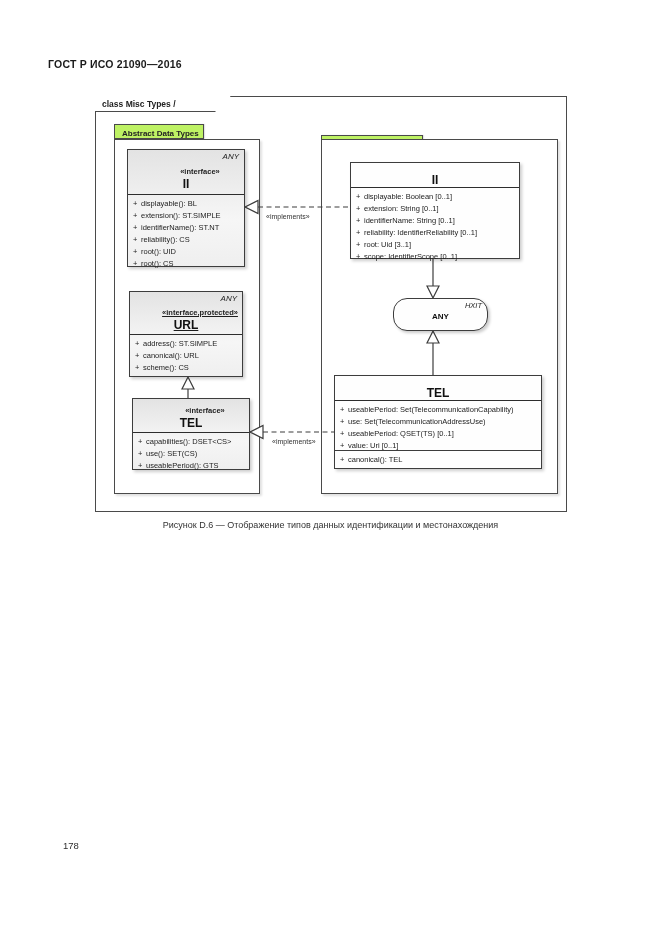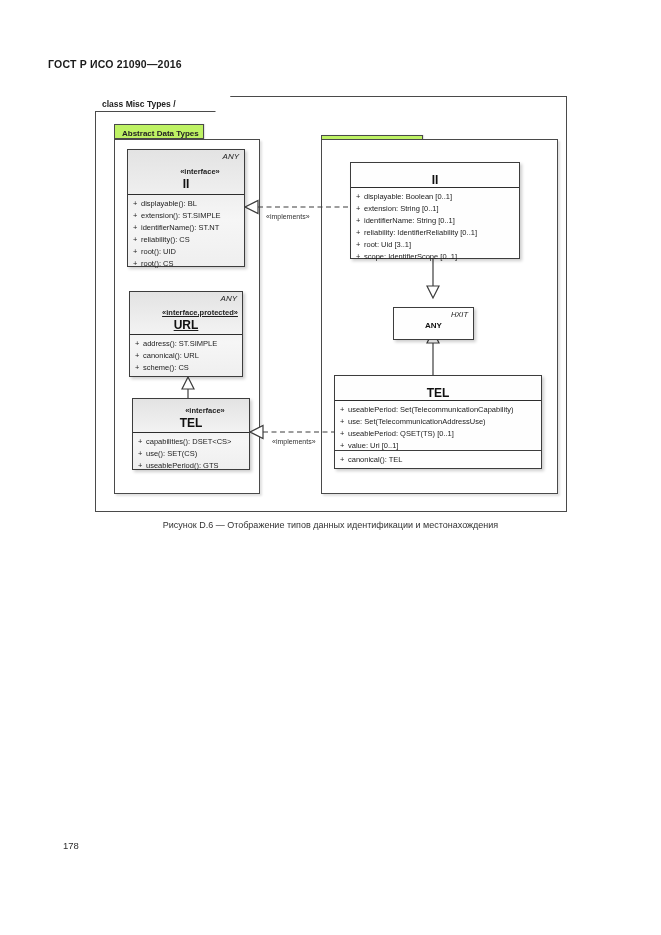--- a/index.html
+++ b/index.html
@@ -191,21 +191,21 @@
             <span class="vis">+</span>
             <span class="atext">root: Uid [3..1]</span>
           </div>
         <div class="row">
             <span class="vis">+</span>
             <span class="atext">scope: IdentifierScope [0..1]</span>
           </div>
       </div>
     </div>
 
-    <div class="cls" style="left:297px;top:210px;width:81px;height:33px;border-radius:0;">
+    <div class="cls" style="left:297px;top:201px;width:95px;height:33px;border-radius:14px;">
       <div class="corner" style="font-size:7.5px;">HXIT</div>
       <div class="any-name">ANY</div>
     </div>
 
     <div class="cls" style="left:238px;top:278px;width:208px;height:94px;">
       <div class="hdr" style="height:25px;padding-top:9px;">
         <div class="cname">TEL</div>
       </div>
       <div class="attrs" style="height:49px;">
         <div class="row">

